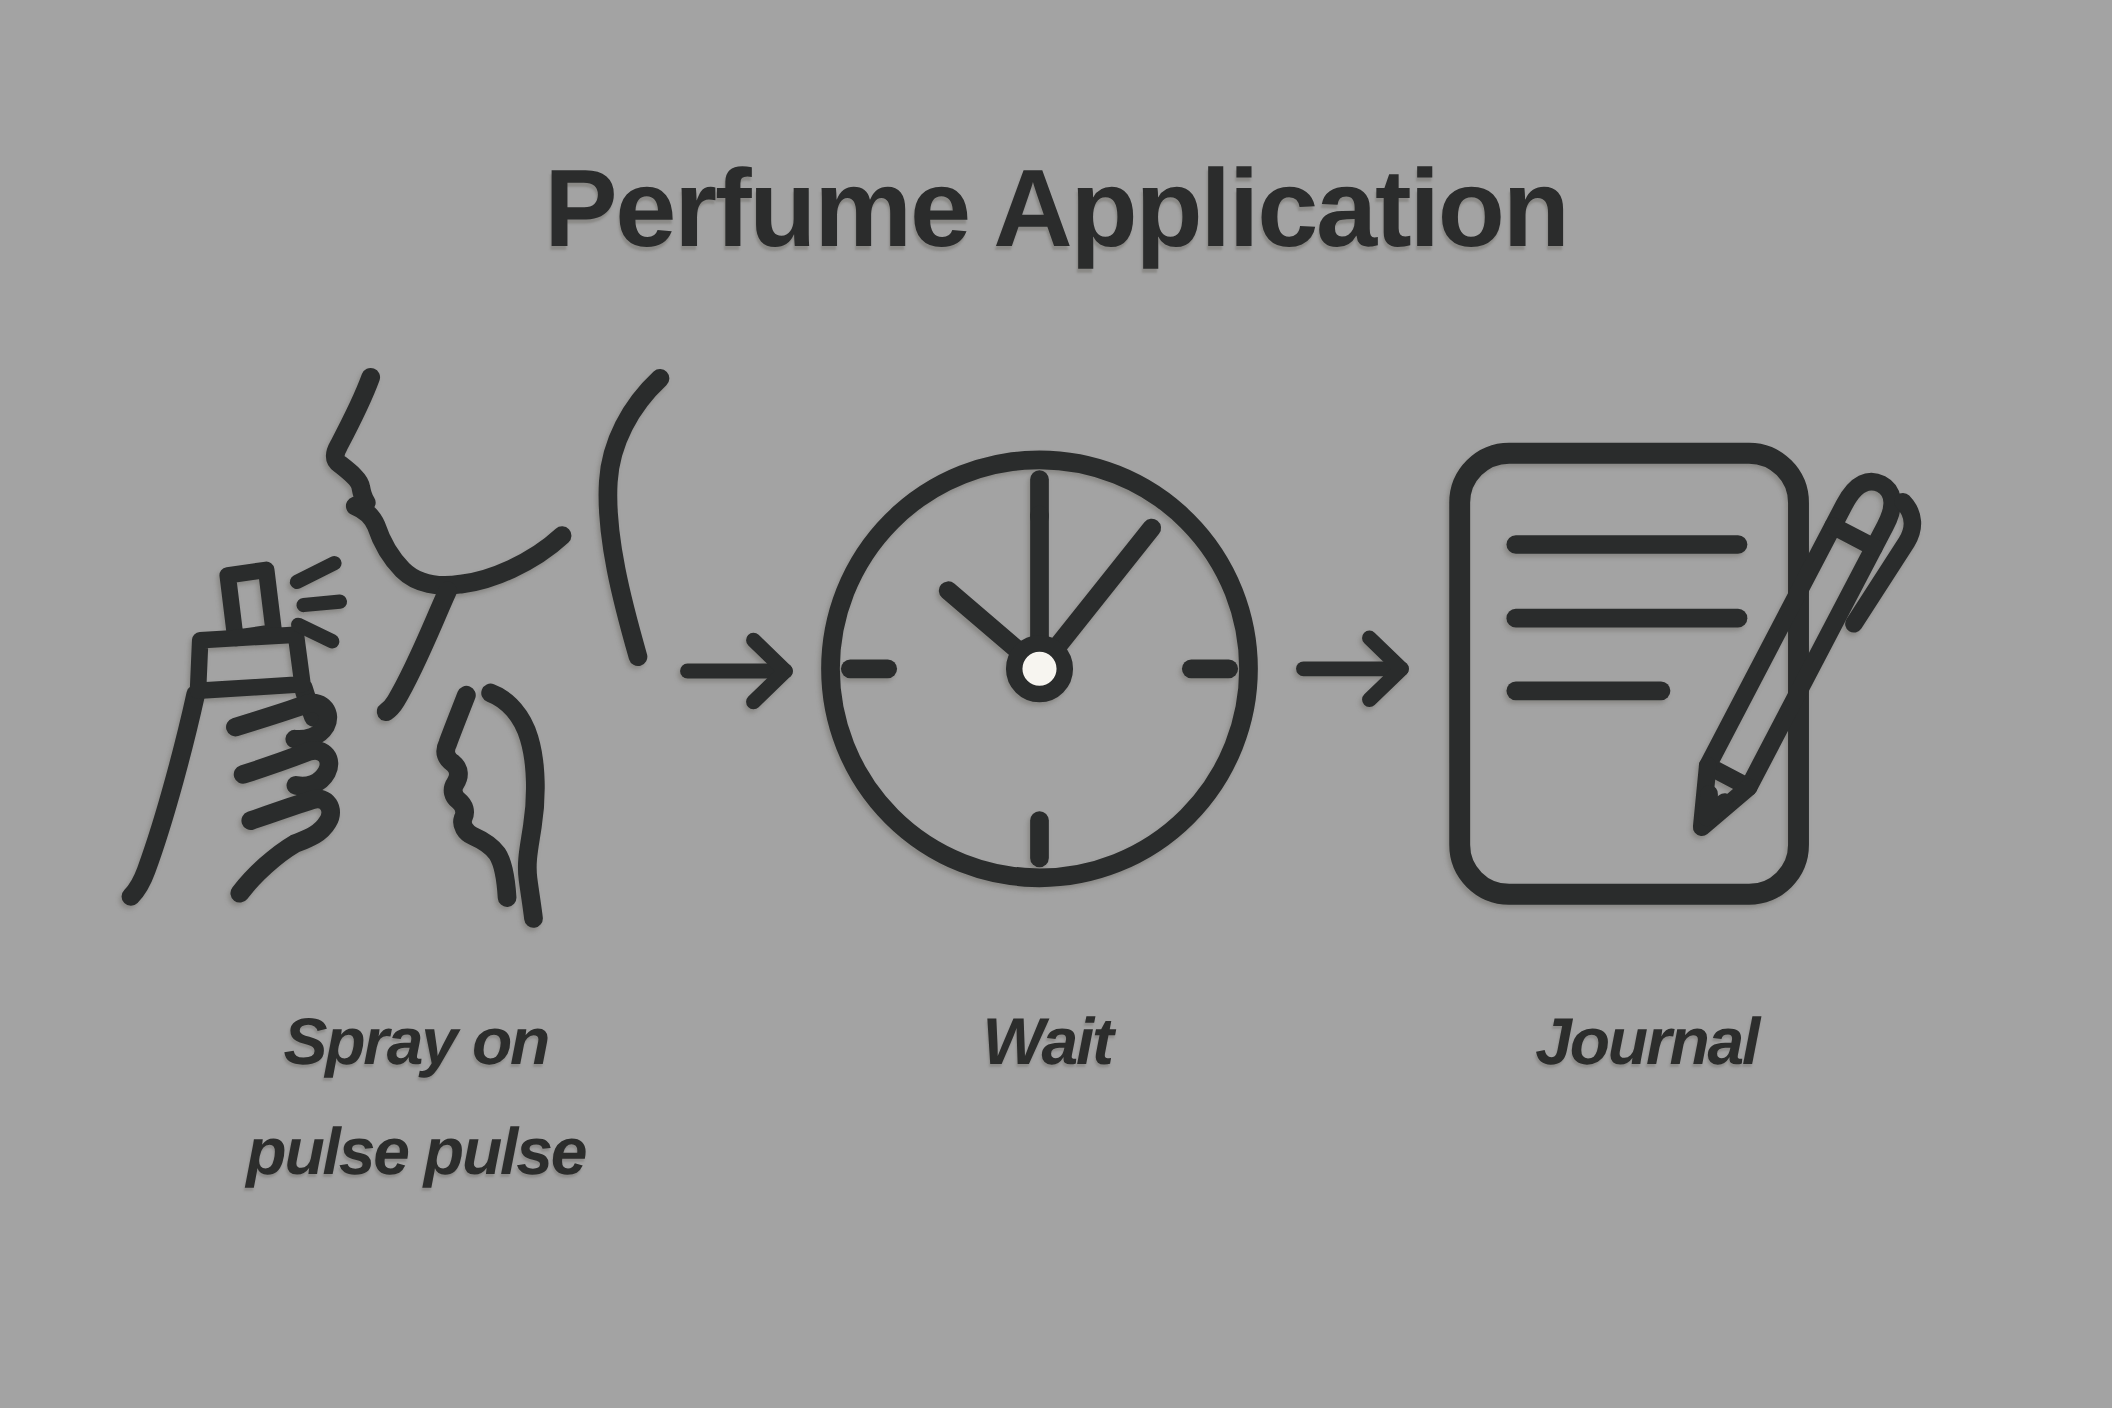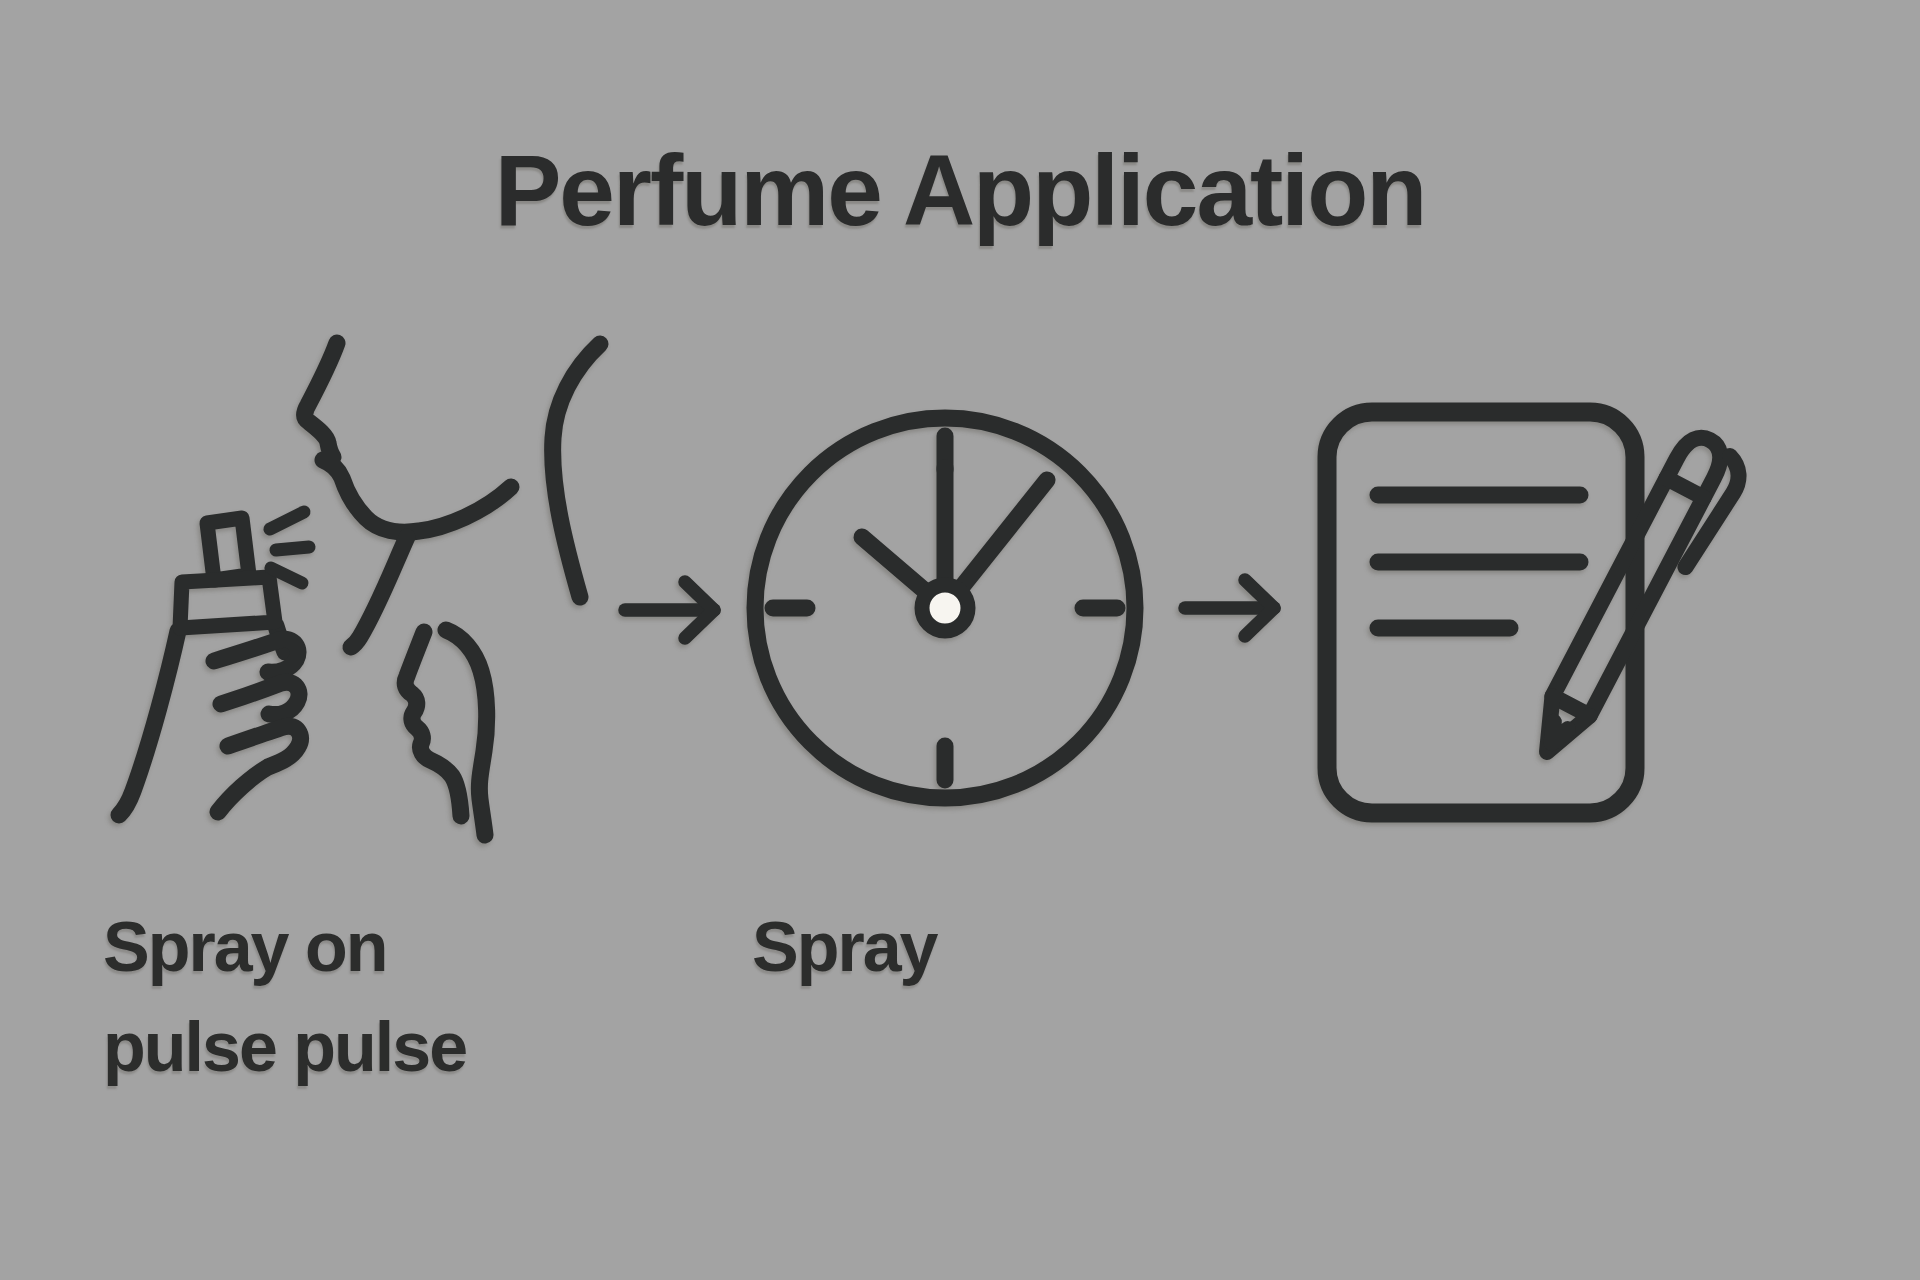--- a/index.html
+++ b/index.html
@@ -26,27 +26,28 @@
     text-align: center;
     font-size: 100px;
     font-weight: 600;
     letter-spacing: -2px;
     color: #2b2c2c;
     text-shadow: -1px 3px 2px rgba(76, 72, 62, 0.28);
   }
   .step-label {
     position: absolute;
     top: 897px;
-    text-align: left;
-    font-size: 70px;
+    text-align: center;
+    font-size: 60px;
     font-weight: 600;
     letter-spacing: -2px;
     line-height: 100px;
     color: #2c2d2c;
     text-shadow: -1px 3px 2px rgba(76, 72, 62, 0.25);
+    font-style: italic;
   }
   .step-label span { display: block; }
   .label-spray   { left: 103px;  width: 550px; }
   .label-wait    { left: 752px;  width: 400px; }
   .label-journal { left: 1297px; width: 400px; }
   .art {
     position: absolute;
     filter: drop-shadow(-2px 3px 2px rgba(76, 72, 62, 0.30));
   }
   .icon-spray   { left: 90px;   top: 310px; }
@@ -140,16 +141,19 @@
       <path d="M -8,-30 L 0,-10 L 8,-30"></path>
       <path d="M 25,-347 C 40,-342 46,-330 45,-316 L 37,-228"></path>
     </g>
   </svg>
 
   <div class="step-label label-spray">
     <span>Spray on</span>
     <span>pulse pulse</span>
   </div>
   <div class="step-label label-wait">
-    <span>Spray</span>
+    <span>Wait</span>
+  </div>
+  <div class="step-label label-journal">
+    <span>Journal</span>
   </div>
 
 </div>
 
 </body></html>

